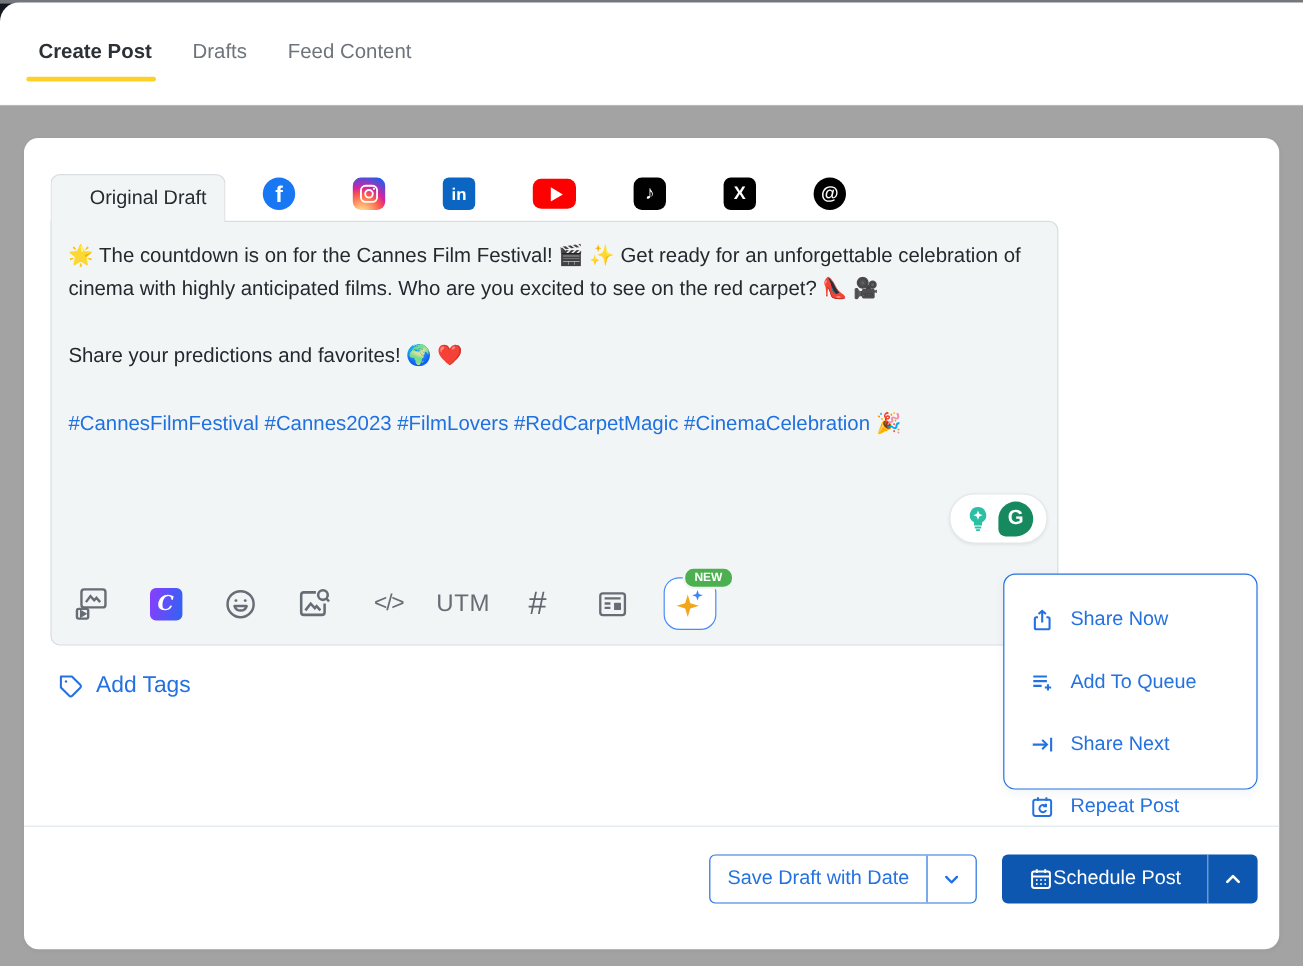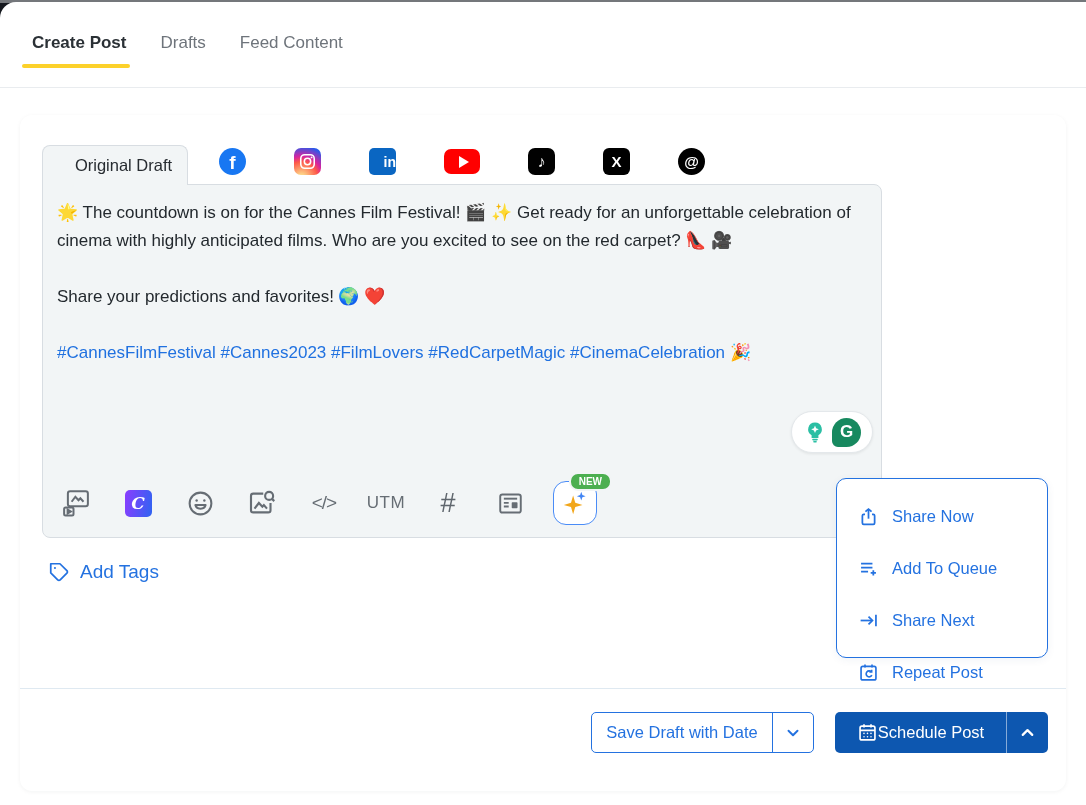--- a/index.html
+++ b/index.html
@@ -1,59 +1,59 @@
 <!DOCTYPE html>
 <html><head>
 <meta charset="utf-8">
 <style>
   * { margin:0; padding:0; box-sizing:border-box; }
   html,body { background:#e9ebee; }
   body { font-family:"Liberation Sans", sans-serif; }
-  .page { position:relative; width:1086px; height:805px; background:#ffffff; overflow:hidden; margin:0 auto; }
+  .page { position:relative; width:1086px; height:805px; background:#a3a3a3; overflow:hidden; margin:0 auto; }
 
   
   .top-strip { position:absolute; top:0; left:0; width:100%; height:3px; background:#74777b; }
   .corner-dark { position:absolute; top:0; left:0; width:24px; height:24px; background:#15181e; }
   .header { position:absolute; top:2px; left:0; right:0; height:86px; background:#fff; border-radius:16px 0 0 0; border-bottom:1px solid #e9ecef; }
   .tabs { position:absolute; left:32px; top:31px; display:flex; gap:34px; }
   .tab { font-size:17px; color:#6e747b; cursor:pointer; }
   .tab.active { color:#2b3136; font-weight:700; }
   .tab-underline { position:absolute; left:22px; top:62px; width:108px; height:4px; border-radius:3px; background:#fcd12a; }
 
   
   .card { position:absolute; left:20px; top:115px; width:1046px; height:676px; background:#fff; border-radius:12px; box-shadow:0 1px 4px rgba(25,35,45,.05); }
 
   
   .draft-tab { position:absolute; left:22px; top:30px; width:146px; height:40px; background:#f2f5f6; border:1px solid #d8dde2; border-bottom:none; border-radius:8px 8px 0 0; display:flex; align-items:center; justify-content:center; font-size:16.5px; color:#272c31; z-index:2;padding-left:17px; }
   .platforms { position:absolute; left:199px; top:33px; display:flex; gap:48px; align-items:center; }
   .pf { width:27px; height:27px; display:flex; align-items:center; justify-content:center; cursor:pointer; color:#fff; }
   .pf-fb { background:#1877f2; border-radius:50%; font-size:19px; font-weight:700; padding-top:3px; }
   .pf-ig { background:radial-gradient(circle at 28% 110%, #fdf497 0%, #fd5949 45%, #d6249f 60%, #285AEB 90%); border-radius:7px; }
-  .pf-li { background:#0a66c2; border-radius:5px; font-size:14px; font-weight:700;justify-content:flex-end; }
+  .pf-li { background:#0a66c2; border-radius:5px; font-size:14px; font-weight:700; }
   .pf-yt { width:36px; height:25px; background:#f00; border-radius:7px; }
   .pf-yt .tri { width:0; height:0; border-left:10px solid #fff; border-top:6px solid transparent; border-bottom:6px solid transparent; margin-left:3px; }
   .pf-tt { background:#010101; border-radius:7px; font-size:16px; font-weight:700; }
   .pf-x  { background:#000; border-radius:6px; font-size:15px; font-weight:800; }
   .pf-th { background:#000; border-radius:50%; font-size:15px; font-weight:600; }
 
   
   .editor { position:absolute; left:22px; top:69px; width:840px; height:354px; background:#f2f5f6; border:1px solid #d8dde2; border-radius:0 8px 8px 8px; }
   .editor-text { position:absolute; left:0; top:0; right:0; padding:14px 14px 0 14px; font-size:17px; line-height:28px; color:#23292e; cursor:text; }
   .editor-text p { margin:0 0 28px 0; }
   .hashtags { color:#2071e0; }
   .tail-emoji { margin-left:5px; }
 
   
   .grammarly { position:absolute; right:8px; top:226px; width:82px; height:42px; background:#fff; border:1px solid #e4e8eb; border-radius:21px; display:flex; align-items:center; justify-content:center; gap:5px; box-shadow:0 1px 3px rgba(0,0,0,.08); }
   .g-logo { width:29px; height:29px; border-radius:50% 50% 50% 6px; background:#17895f; color:#fff; font-weight:700; font-size:17px; display:flex; align-items:center; justify-content:center; cursor:pointer; }
 
   
   .toolbar { position:absolute; left:14px; bottom:8px; height:52px; display:flex; align-items:center; }
   .tb-item { width:38px; height:38px; display:flex; align-items:center; justify-content:center; margin-right:24px; color:#666d74; cursor:pointer; }
-  .tb-text { font-size:17px; color:#666d74; letter-spacing:.5px; }
+  .tb-text { font-size:20px; color:#666d74; letter-spacing:.5px; }
   .tb-hash { font-size:27px; font-weight:500; color:#5f666d; }
   .tb-code { font-size:19px; color:#666d74; letter-spacing:-1px; }
   .canva { width:27px; height:27px; border-radius:5px; background:linear-gradient(100deg,#8b3dff,#2f64f1); color:#fff; display:flex; align-items:center; justify-content:center; font-family:"DejaVu Serif",serif; font-style:italic; font-weight:700; font-size:17px; }
   .ai-btn { position:relative; width:44px; height:44px; border:1.5px solid #4a8cf7; border-radius:13px; background:#fff; display:flex; align-items:center; justify-content:center; cursor:pointer; margin-right:0; }
   .new-badge { position:absolute; top:-10px; right:-16px; background:#4caf50; color:#fff; font-size:10px; font-weight:700; padding:2px 8px; border-radius:9px; border:2px solid #f2f5f6; }
 
   
   .add-tags { position:absolute; left:28px; top:446px; display:flex; align-items:center; gap:10px; color:#2472e0; font-size:19px; cursor:pointer; }
 
   

